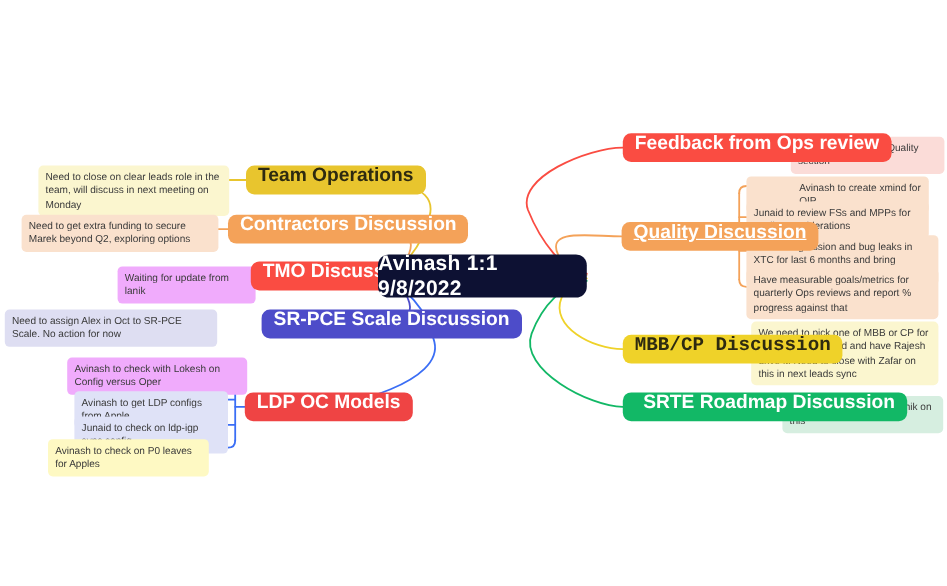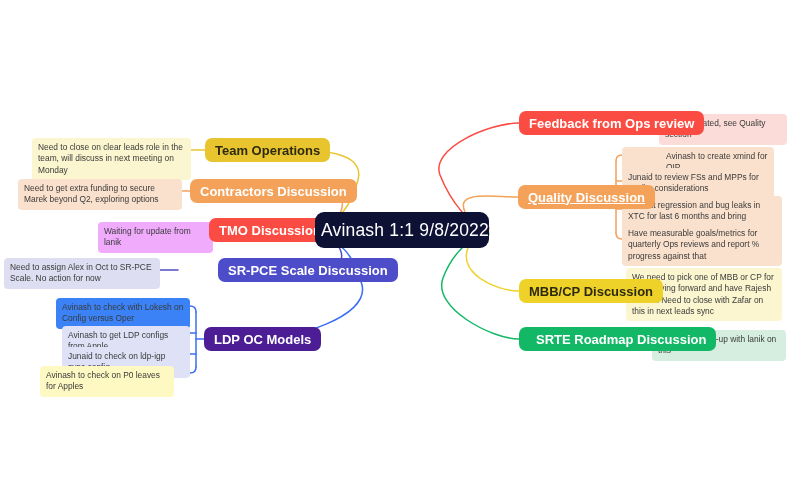--- a/index.html
+++ b/index.html
@@ -31,37 +31,37 @@
   .center-node {
     position: absolute;
     left: 315px;
     top: 212px;
     width: 174px;
     height: 36px;
     background: #0d1133;
     border-radius: 9px;
     display: flex;
     align-items: center;
-    justify-content: flex-end;
+    justify-content: center;
     color: #ffffff;
     font-size: 17.5px;
-    font-weight: normal;
+    font-weight: bold;
     letter-spacing: 0.2px;
     z-index: 5;
   }
 
   
   .branch {
     position: absolute;
     border-radius: 7px;
     display: flex;
-    align-items: center;
+    align-items: flex-start;
     justify-content: center;
     color: #ffffff;
-    font-size: 13px;
+    font-size: 16px;
     font-weight: bold;
     padding: 0 10px;
     box-sizing: border-box;
     height: 24px;
     z-index: 4;
     white-space: nowrap;
   }
   .branch.dark-text { color: #2e2a10; }
 
   
@@ -147,21 +147,21 @@
   <div class="leaf" style="left:622px; top:168px; width:152px; background:#fae1cd;">
     <span>Junaid to review FSs and MPPs for quality considerations</span>
   </div>
   <div class="leaf" style="left:622px; top:196px; width:160px; background:#fae1cd;">
     <span>Look at regression and bug leaks in XTC for last 6 months and bring findings forward</span>
   </div>
   <div class="leaf" style="left:622px; top:224px; width:160px; background:#fae1cd;">
     <span>Have measurable goals/metrics for quarterly Ops reviews and report % progress against that</span>
   </div>
 
-  <div class="branch dark-text" style="left:519px; top:279px; background:#efd229;">
+  <div class="branch dark-text" style="left:519px; top:279px; background:#efd229;font-family:Liberation Mono, monospace;">
     <span>MBB/CP Discussion</span>
   </div>
   <div class="leaf" style="left:626px; top:268px; width:156px; background:#fbf6cf;">
     <span>We need to pick one of MBB or CP for QIP moving forward and have Rajesh drive it. Need to close with Zafar on this in next leads sync</span>
   </div>
 
   <div class="branch" style="left:519px; top:327px; background:#12b866;padding-left:17px;">
     <span>SRTE Roadmap Discussion</span>
   </div>
   <div class="leaf center-v" style="left:652px; top:330px; width:134px; min-height:18px; background:#d6eee0;">
@@ -185,28 +185,28 @@
   <div class="branch" style="left:209px; top:218px; background:#fa4c42;">
     <span>TMO Discussion</span>
   </div>
   <div class="leaf center-v" style="left:98px; top:222px; width:115px; min-height:16px; background:#f0abfc;">
     <span>Waiting for update from lanik</span>
   </div>
 
   <div class="branch" style="left:178px; top:258px; background:#4d4cc9;margin-left:40px;">
     <span>SR-PCE Scale Discussion</span>
   </div>
-  <div class="leaf" style="left:4px; top:258px; width:156px; background:#dedef2;">
+  <div class="leaf" style="left:4px; top:258px; width:177px; background:#dedef2;">
     <span>Need to assign Alex in Oct to SR-PCE Scale. No action for now</span>
   </div>
 
-  <div class="branch" style="left:204px; top:327px; background:#4c1d95;">
+  <div class="branch" style="left:204px; top:327px; background:#ef4444;">
     <span>LDP OC Models</span>
   </div>
-  <div class="leaf" style="left:56px; top:298px; width:134px; background:#3b82f6;">
+  <div class="leaf" style="left:56px; top:298px; width:150px; background:#f0abfc;">
     <span>Avinash to check with Lokesh on Config versus Oper</span>
   </div>
   <div class="leaf center-v" style="left:62px; top:326px; width:128px; min-height:15px; background:#dfe2f7;">
     <span>Avinash to get LDP configs from Apple</span>
   </div>
   <div class="leaf center-v" style="left:62px; top:347px; width:128px; min-height:15px; background:#dfe2f7;">
     <span>Junaid to check on ldp-igp sync config</span>
   </div>
   <div class="leaf center-v" style="left:40px; top:366px; width:134px; min-height:15px; background:#fef9c3;justify-content:center;">
     <span>Avinash to check on P0 leaves for Apples</span>

